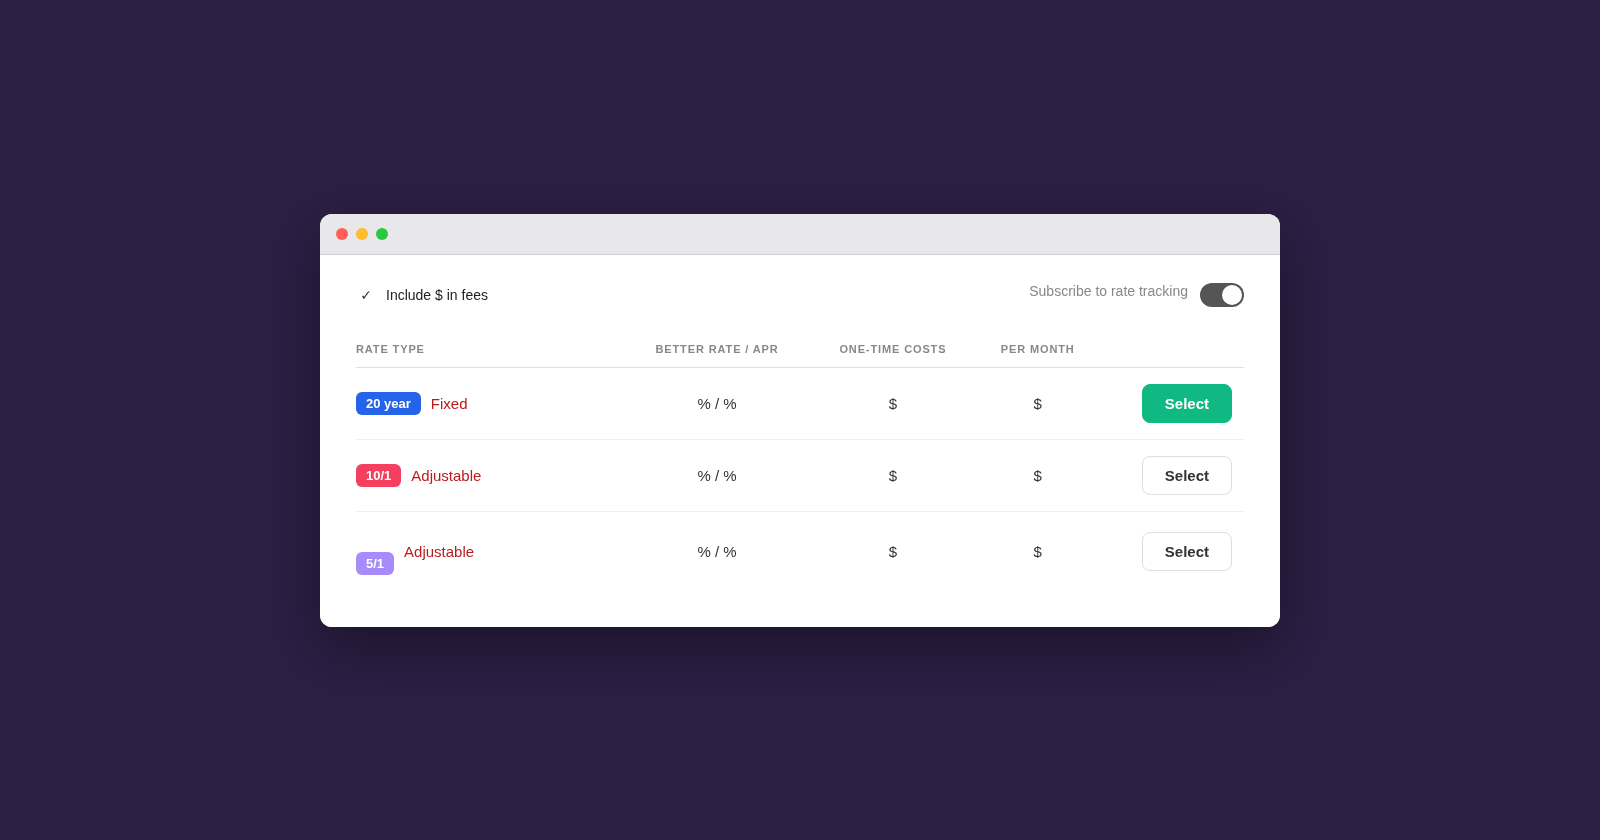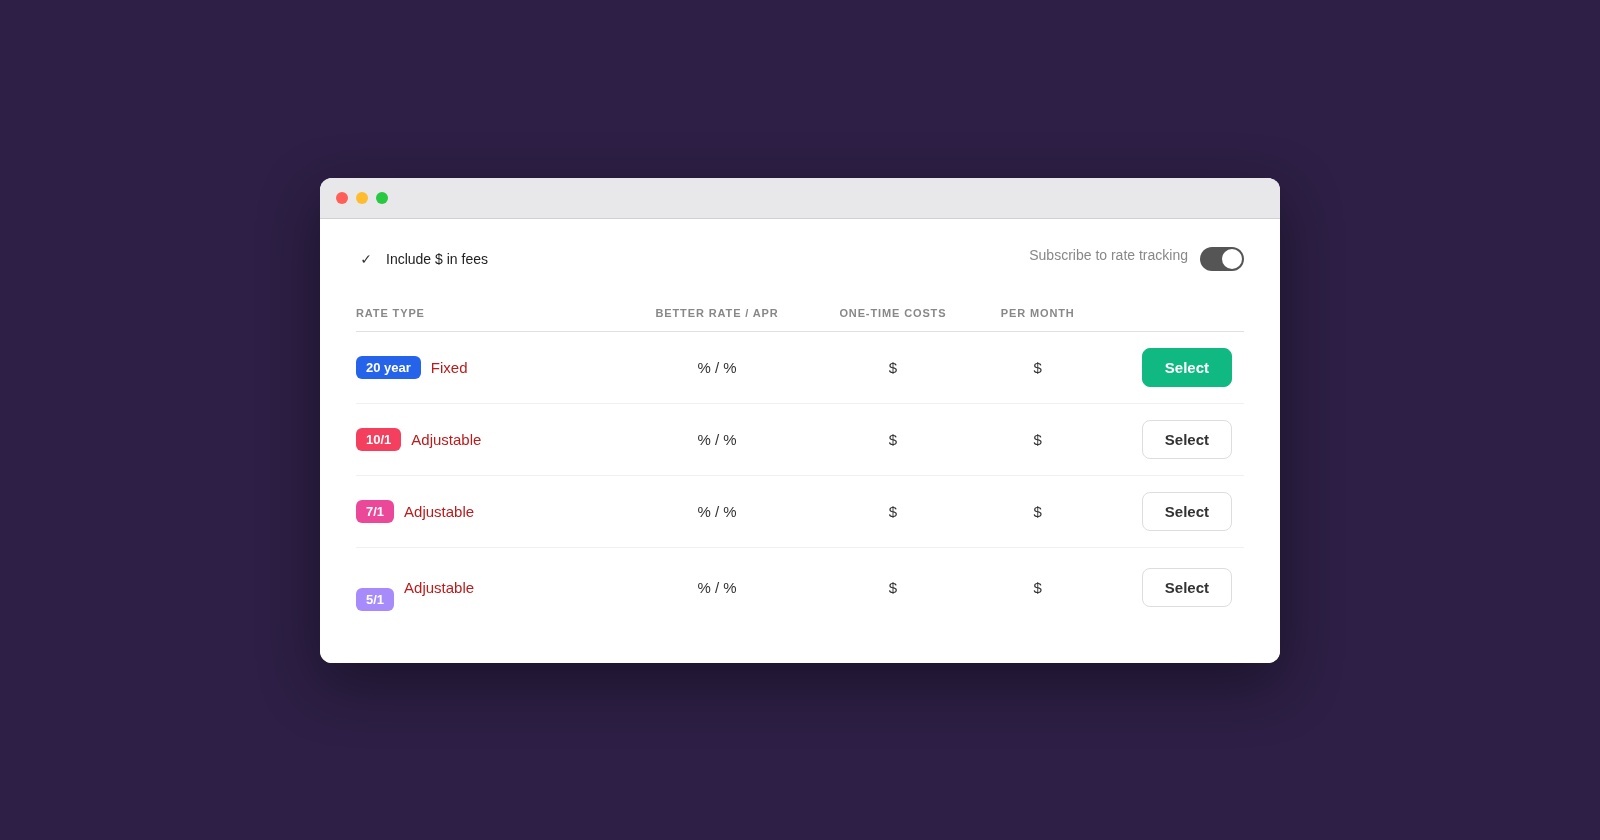--- a/index.html
+++ b/index.html
@@ -262,32 +262,20 @@
       </div>
     </td>
             <td class="value-cell">% / %</td>
             <td class="value-cell">$</td>
             <td class="value-cell">$</td>
             <td class="select-cell"><button class="select-btn">Select</button></td>
           </tr>
           <tr>
             <td>
       <div class="rate-type-cell">
-        <span class="rate-badge badge-7-1">7/1</span>
-        <span class="rate-type-name">Adjustable</span>
-      </div>
-    </td>
-            <td class="value-cell">% / %</td>
-            <td class="value-cell">$</td>
-            <td class="value-cell">$</td>
-            <td class="select-cell"><button class="select-btn">Select</button></td>
-          </tr>
-          <tr>
-            <td>
-      <div class="rate-type-cell">
         <span class="rate-badge badge-5-1">5/1</span>
         <span class="rate-type-name">Adjustable</span>
       </div>
     </td>
             <td class="value-cell">% / %</td>
             <td class="value-cell">$</td>
             <td class="value-cell">$</td>
             <td class="select-cell"><button class="select-btn">Select</button></td>
           </tr>
         </tbody>

